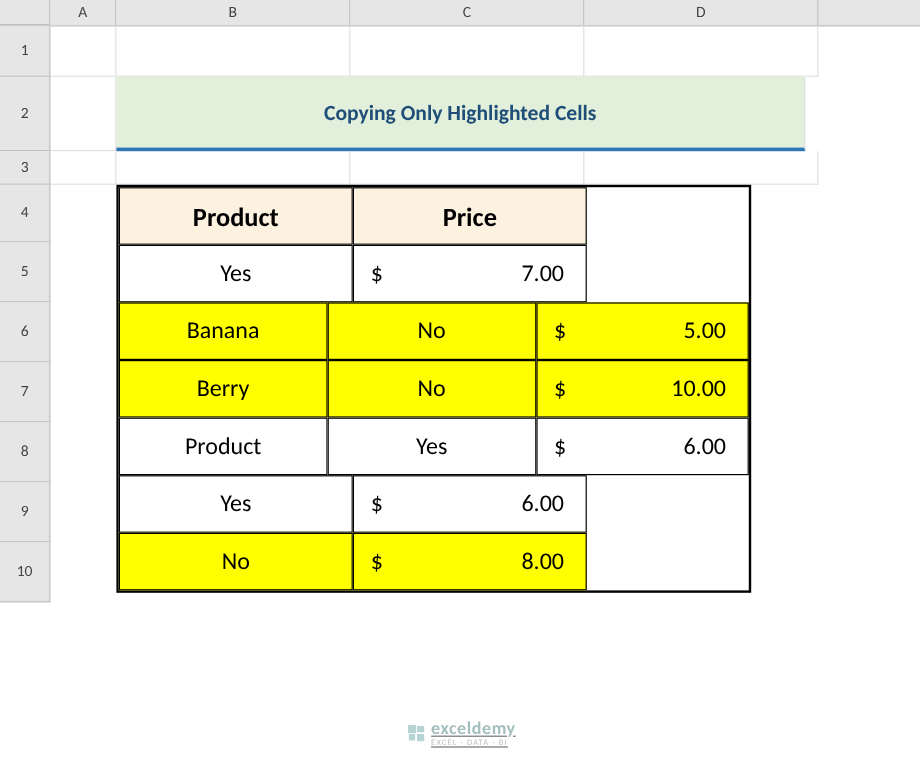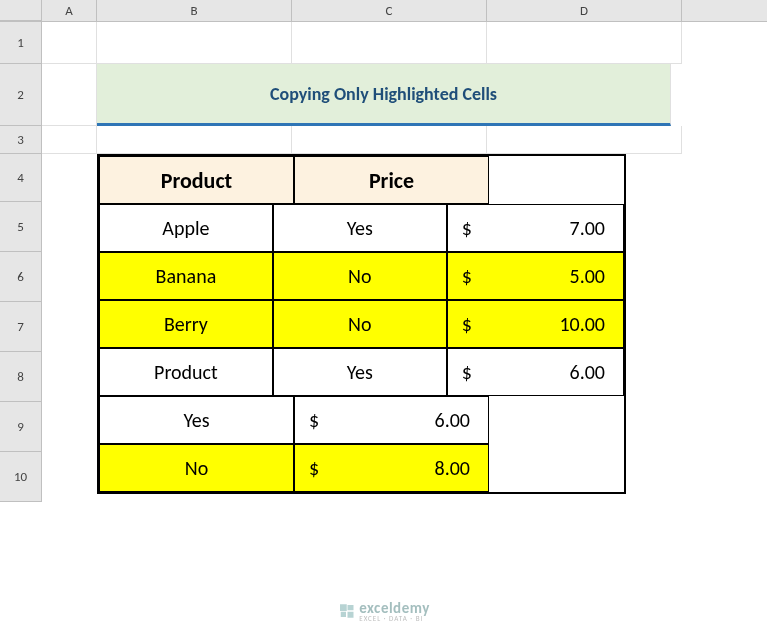--- a/index.html
+++ b/index.html
@@ -128,20 +128,21 @@
     
     .watermark {
       position: absolute;
       bottom: 20px;
       left: 50%;
       transform: translateX(-50%);
       display: flex;
       align-items: center;
       gap: 4px;
       opacity: 0.55;
+      text-decoration: underline;
     }
     .wm-icon {
       width: 18px;
       height: 18px;
     }
     .wm-text {
       font-size: 15px;
       font-weight: 600;
       color: #5a8a8a;
       letter-spacing: 0.5px;
@@ -199,21 +200,20 @@
         <div class="cell col-D"></div>
       </div>
 
       <div class="data-table">
         <div class="data-row">
           <div class="data-cell hdr-cell dc-B">Product</div>
           <div class="data-cell hdr-cell dc-D">Price</div>
         </div>
         <div id="table-body">
             <div class="data-row">
-              <div class="data-cell dc-B">Apple</div>
               <div class="data-cell dc-C">Yes</div>
               <div class="data-cell dc-D price-cell">
                 <span>$</span>
                 <span>7.00</span>
               </div>
             </div>
             <div class="data-row">
               <div class="data-cell dc-B highlighted">Banana</div>
               <div class="data-cell dc-C highlighted">No</div>
               <div class="data-cell dc-D price-cell highlighted">

